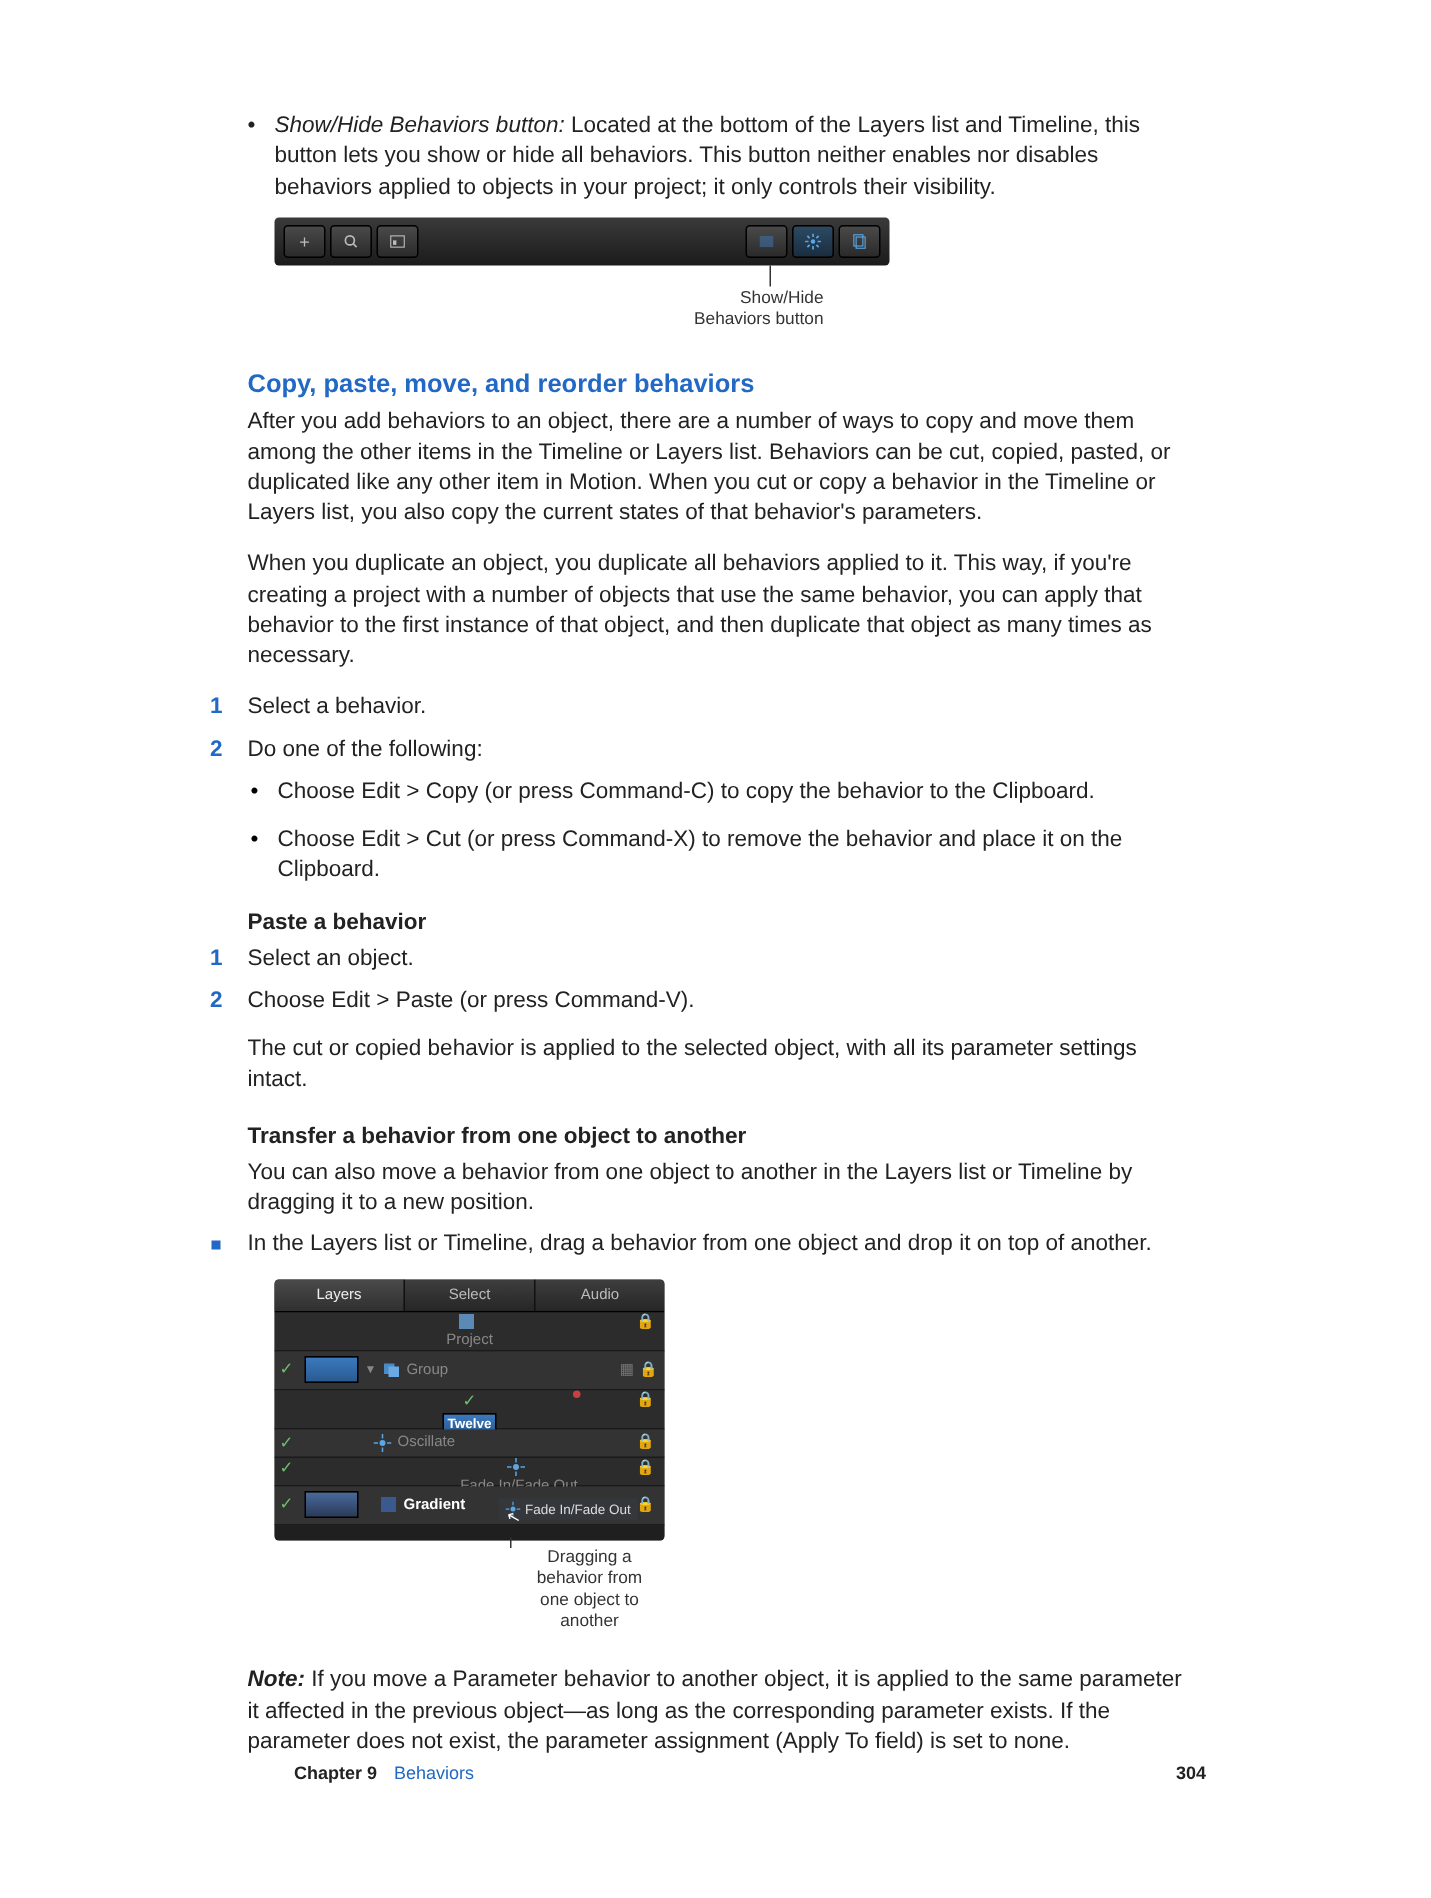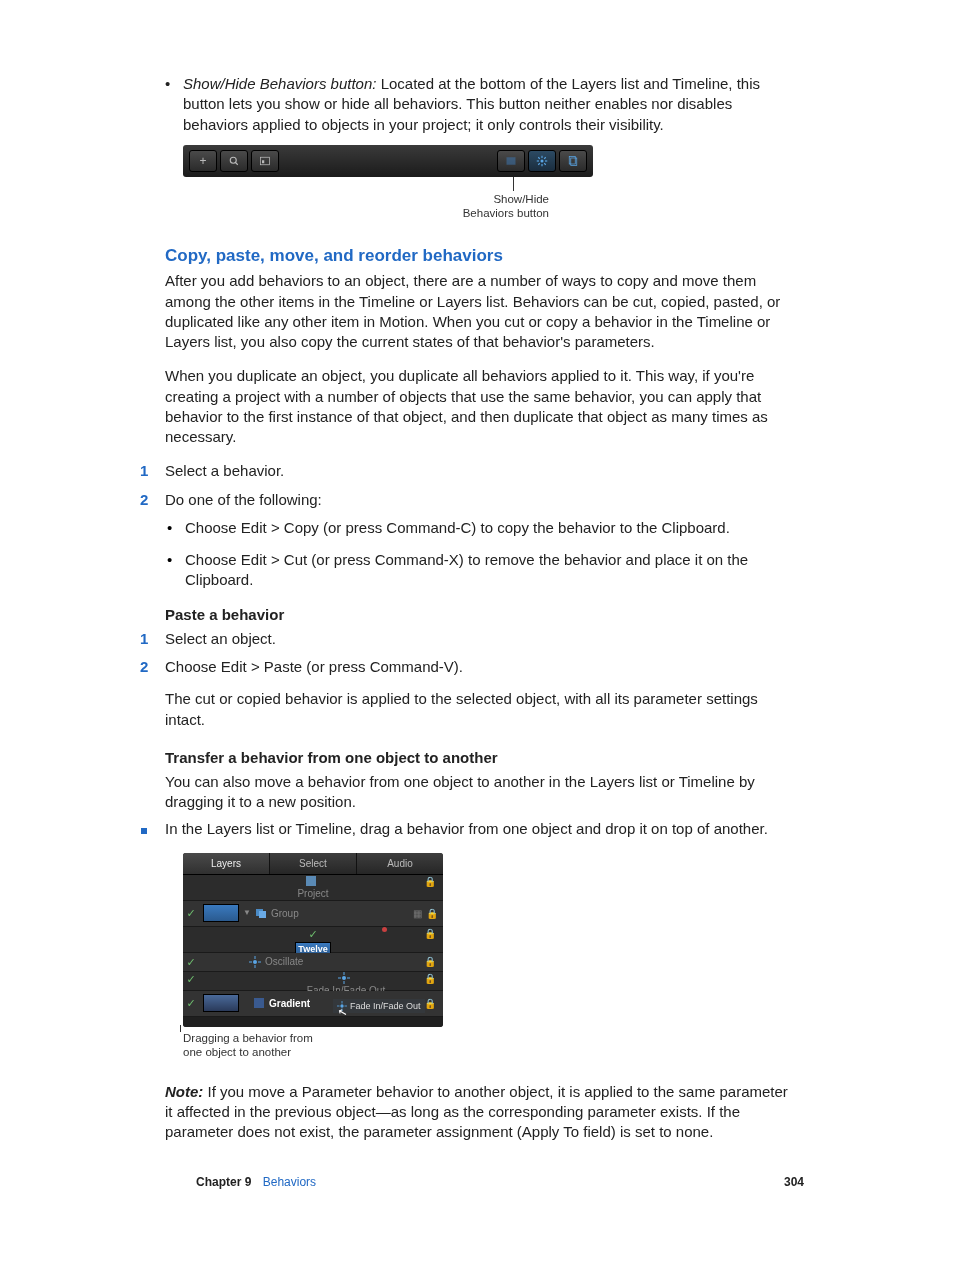--- a/index.html
+++ b/index.html
@@ -200,24 +200,26 @@
   }
   .cursor {
     position:absolute;
     top:152px;
     left:155px;
     font-size:11px; color:#fff;
     transform: rotate(-15deg);
   }
   .lp-callout-wrap {
     margin-top:4px;
+    margin-left:160px;
     font-size:11.5px;
     color:#333;
     line-height:1.25;
     position:relative;
+    text-align:center;
   }
   .lp-callout-tick {
     position:absolute;
     left:-3px; top:-6px;
     width:1px; height:7px; background:#333;
   }
   .note-label { font-style: italic; font-weight:600; }
   .footer {
     position:absolute;
     bottom:75px;

